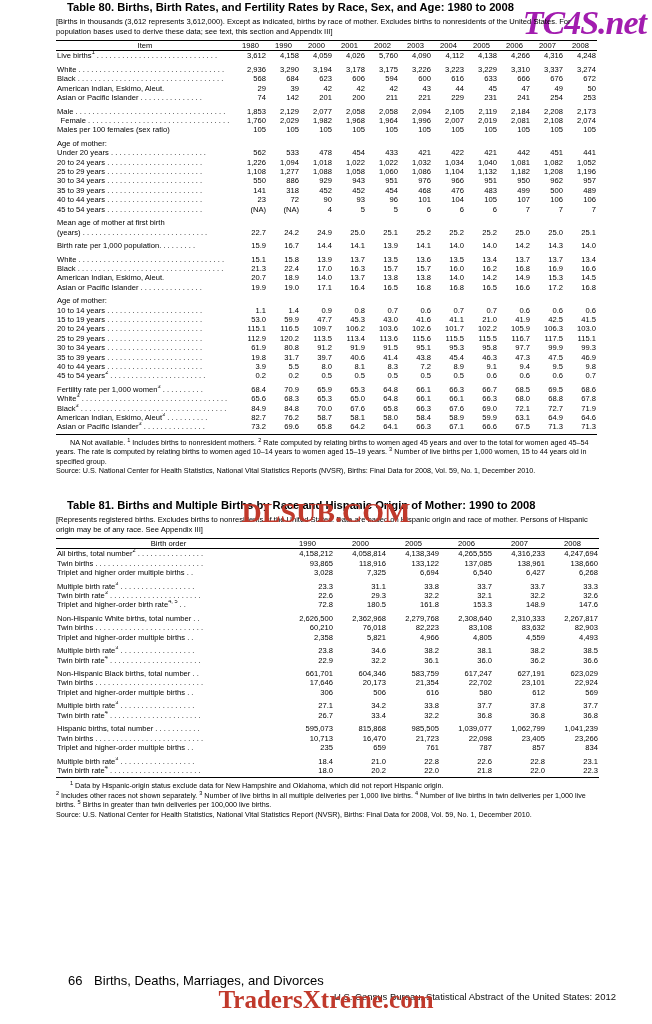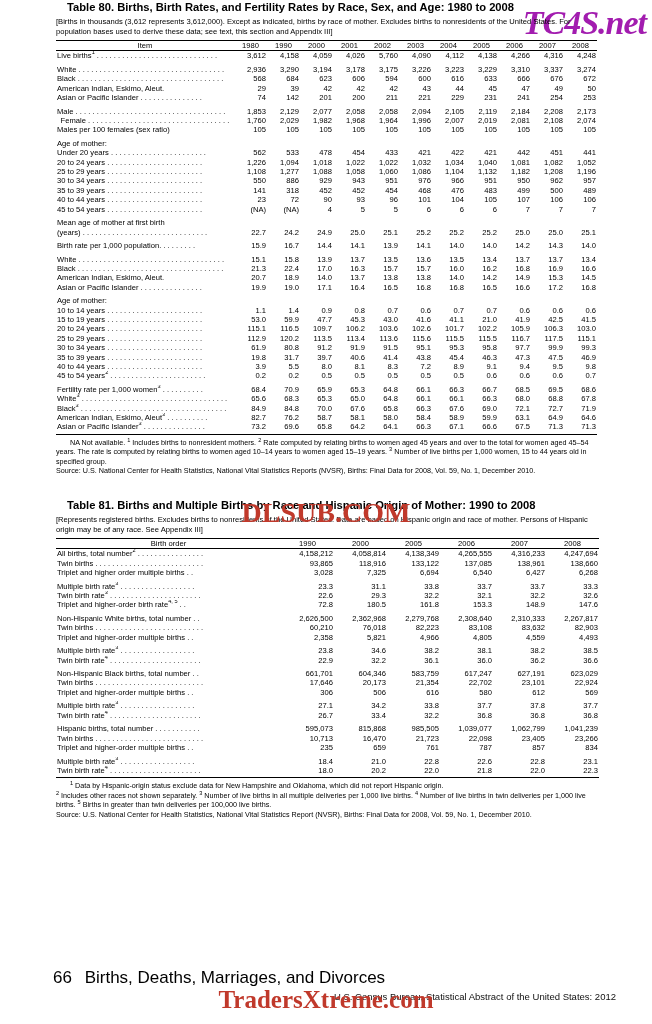--- a/index.html
+++ b/index.html
@@ -70,22 +70,22 @@
   .ind1 { padding-left:7px; }
   .b { font-weight:bold; }
   .spacer td { height:4.2px; }
 
   .footnotes { font-size:7.2px; line-height:1.32; margin-top:3px; }
   .src { font-size:7.2px; line-height:1.32; }
 
   .sec2 { margin-top:22px; }
 
   .pagefoot {
-    position:absolute; left:53px; bottom:36px;
-    font-size:17px;
+    position:absolute; left:68px; bottom:36px;
+    font-size:13px;
   }
   .pagefoot .pno { margin-right:8px; }
   .docfoot {
     position:absolute; right:36px; bottom:22px;
     font-size:9.5px; color:#111;
   }
   sup { font-size:5.6px; vertical-align:super; line-height:0; }
 </style>
 </head>
 <body>

